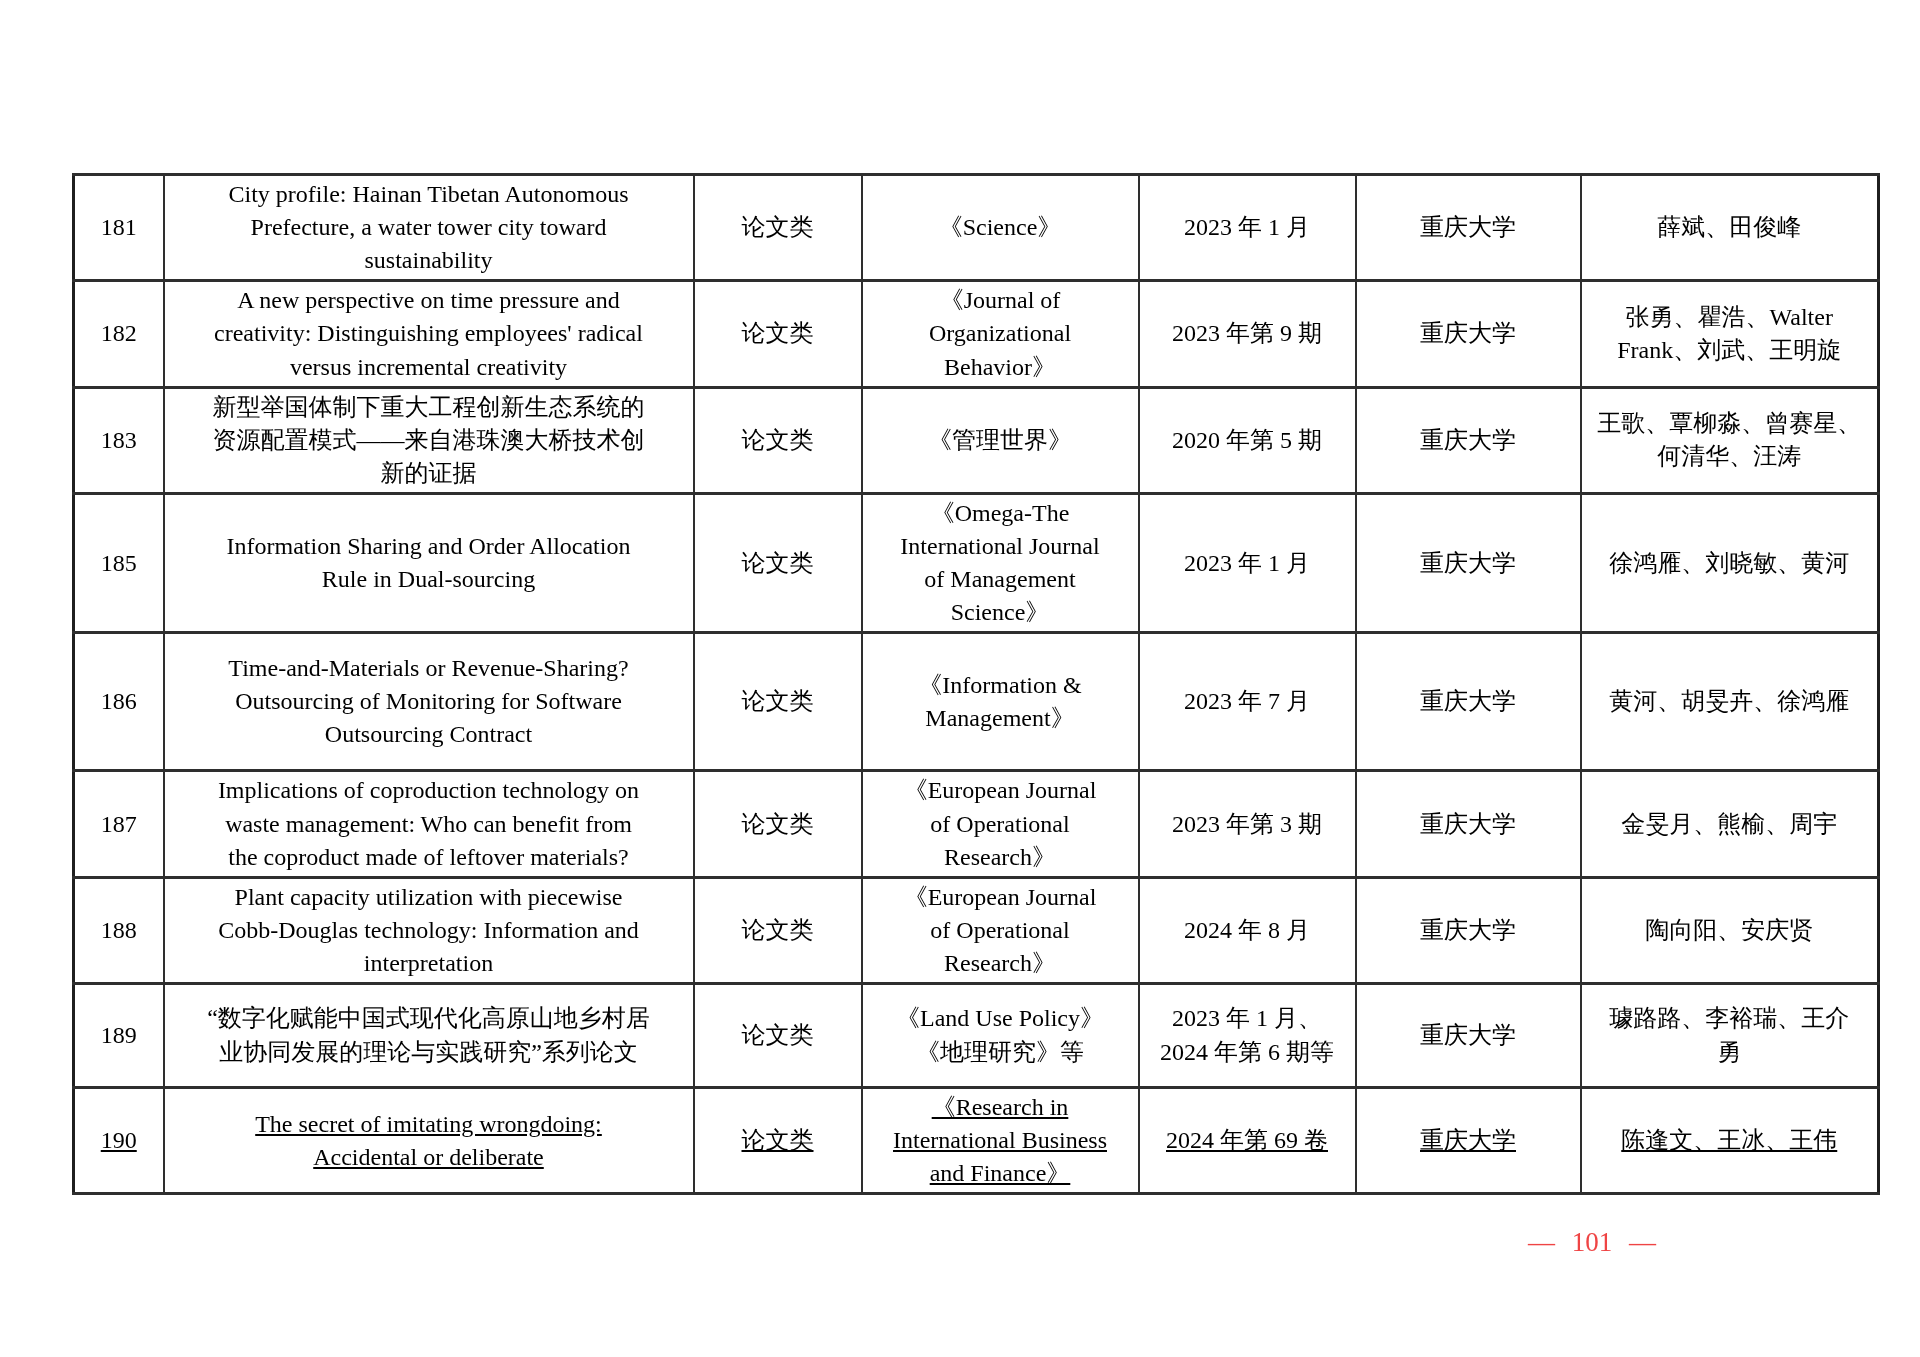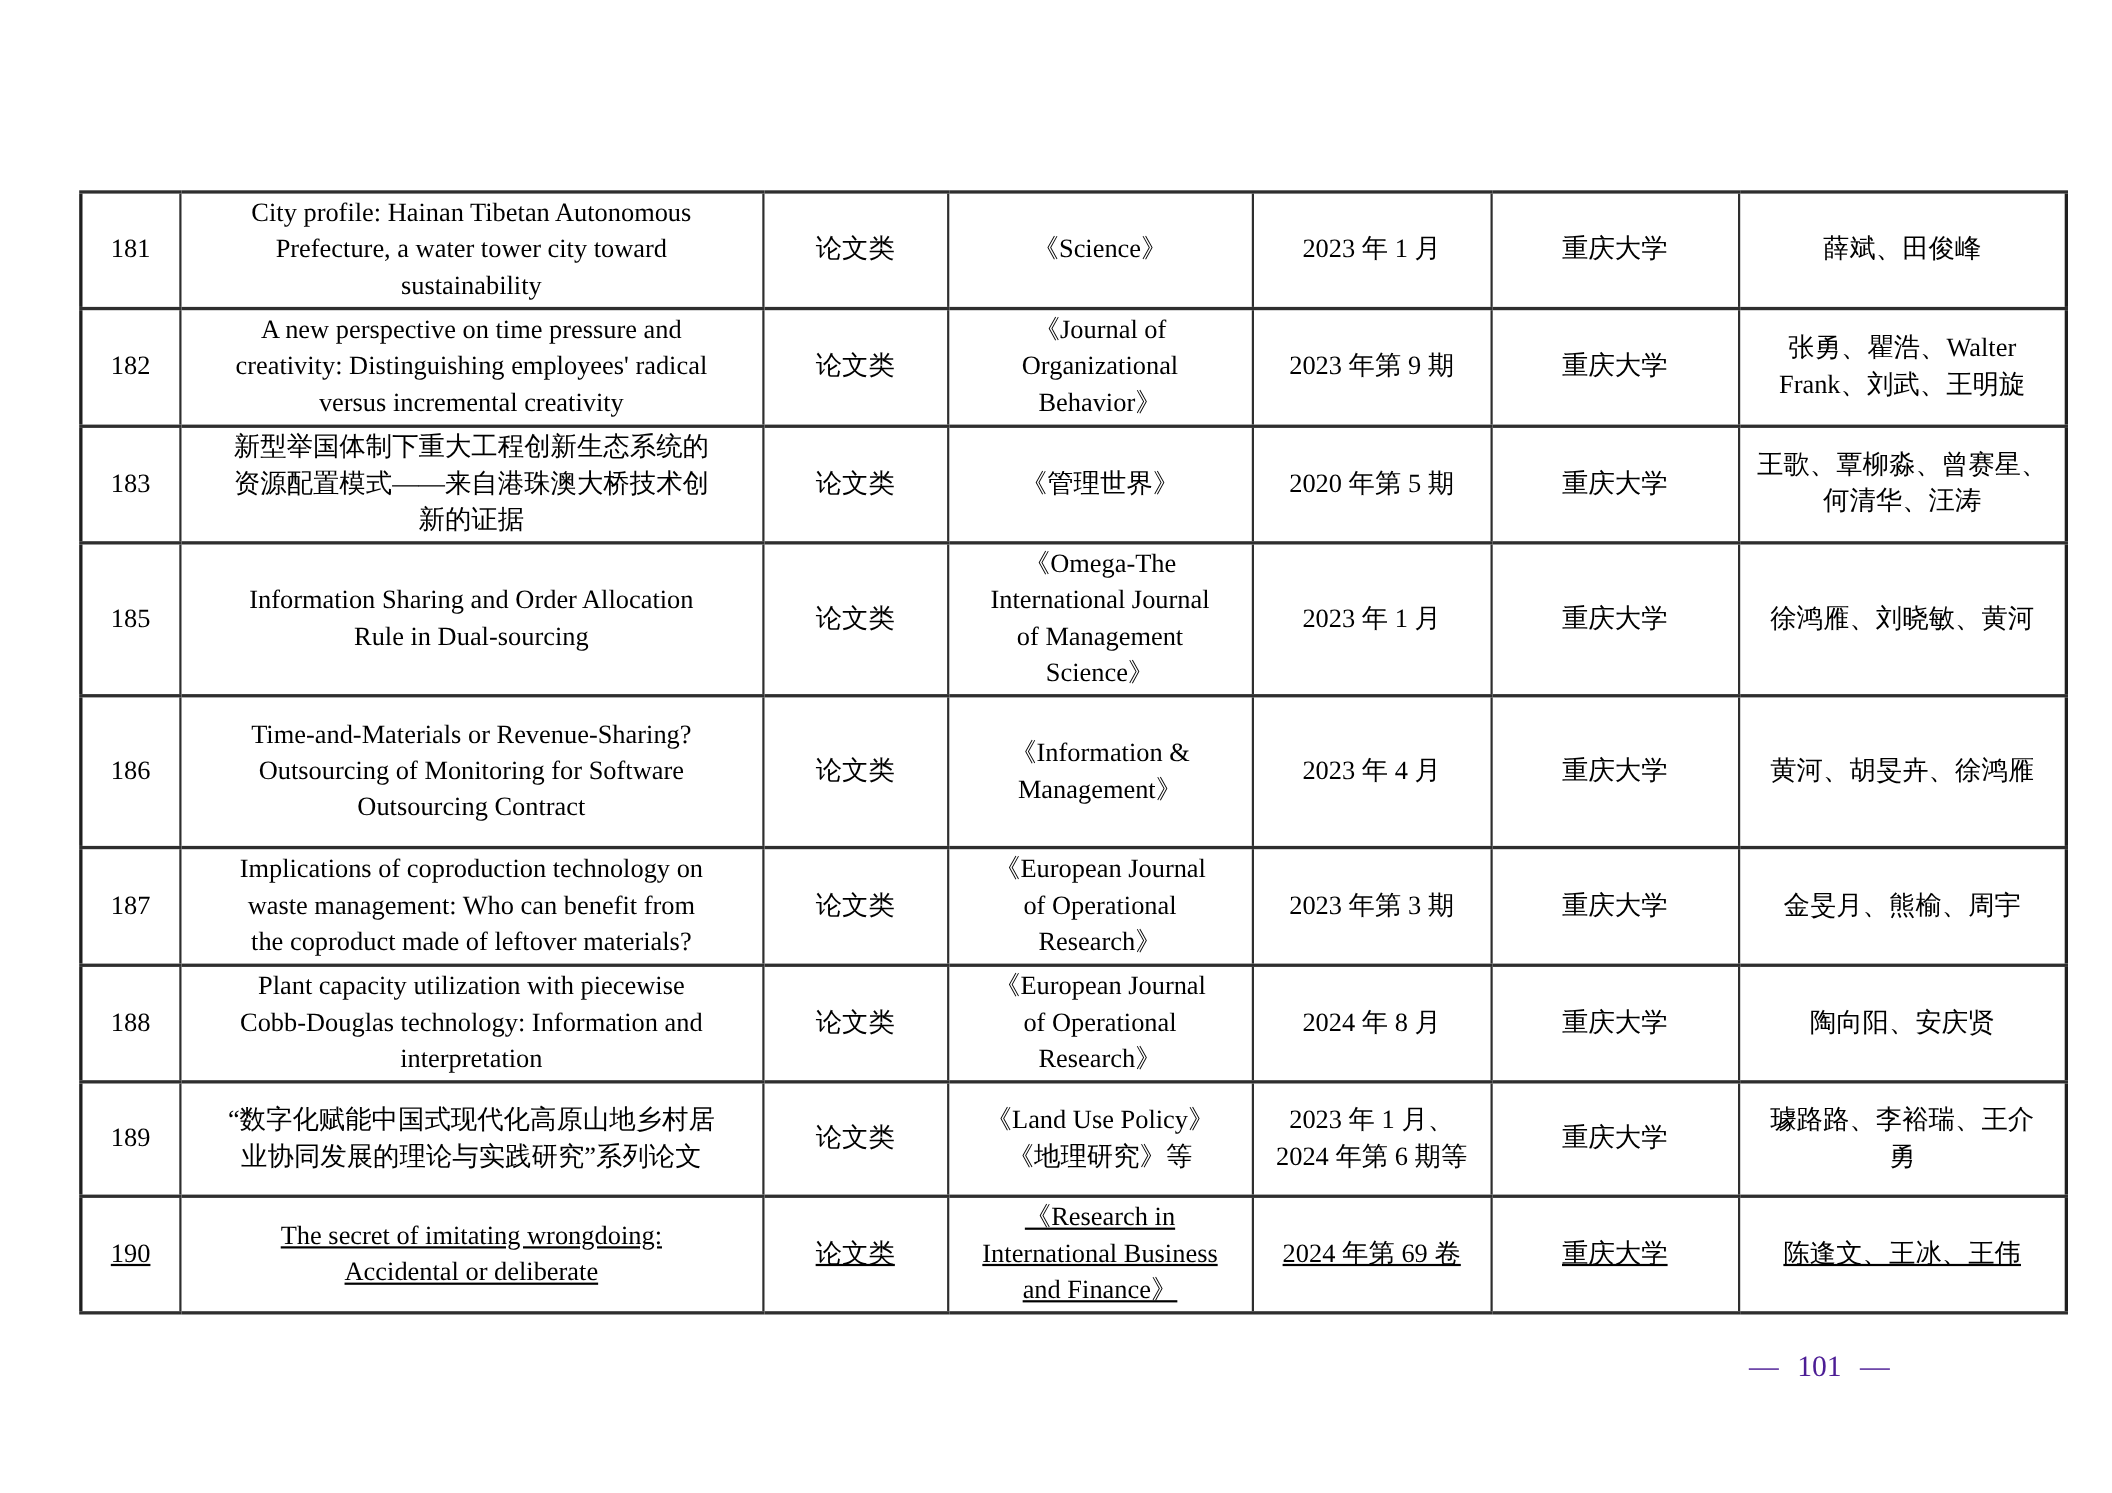--- a/index.html
+++ b/index.html
@@ -51,24 +51,24 @@
   #rows-body tr:nth-child(6)  { height: 104px; }
   #rows-body tr:nth-child(7)  { height: 104px; }
   #rows-body tr:nth-child(8)  { height: 104px; }
   #rows-body tr:nth-child(9)  { height: 78px; text-decoration: underline;  }
   #rows-body tr:nth-child(10) { height: 90px;  }
   .footer {
     position: absolute;
     top: 1227px;
     left: 1528px;
     width: 190px;
-    text-align: right;
+    text-align: left;
     font-size: 27px;
     word-spacing: 10px;
-    color: #4c1d95;
+    color: #ef4444;
   }
 </style>
 </head>
 <body>
 
 <div class="page">
 
   <table class="pub-table">
     <colgroup>
       <col style="width:90px">
@@ -131,21 +131,21 @@
     <td class="col-authors">徐鸿雁、刘晓敏、黄河</td>
   </tr>
         <tr>
     <td class="col-no">186</td>
     <td class="col-title">Time-and-Materials or Revenue-Sharing?
 Outsourcing of Monitoring for Software
 Outsourcing Contract</td>
     <td class="col-type">论文类</td>
     <td class="col-journal">《Information &amp;
 Management》</td>
-    <td class="col-date">2023 年 4 月</td>
+    <td class="col-date">2023 年 7 月</td>
     <td class="col-univ">重庆大学</td>
     <td class="col-authors">黄河、胡旻卉、徐鸿雁</td>
   </tr>
         <tr>
     <td class="col-no">187</td>
     <td class="col-title">Implications of coproduction technology on
 waste management: Who can benefit from
 the coproduct made of leftover materials?</td>
     <td class="col-type">论文类</td>
     <td class="col-journal">《European Journal

